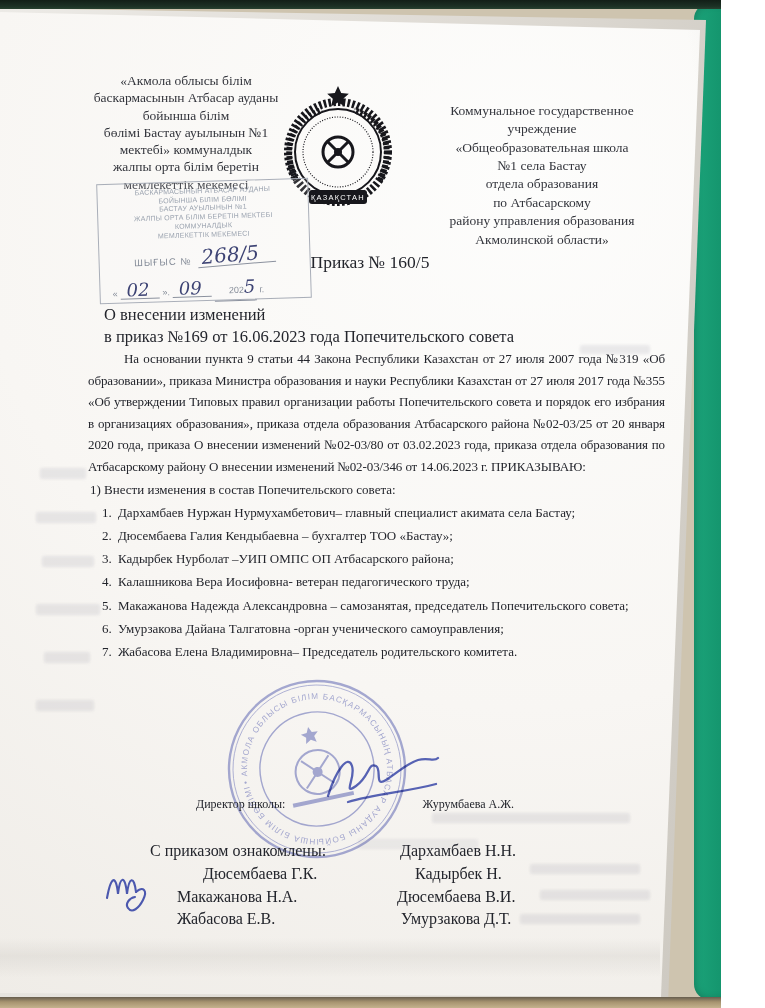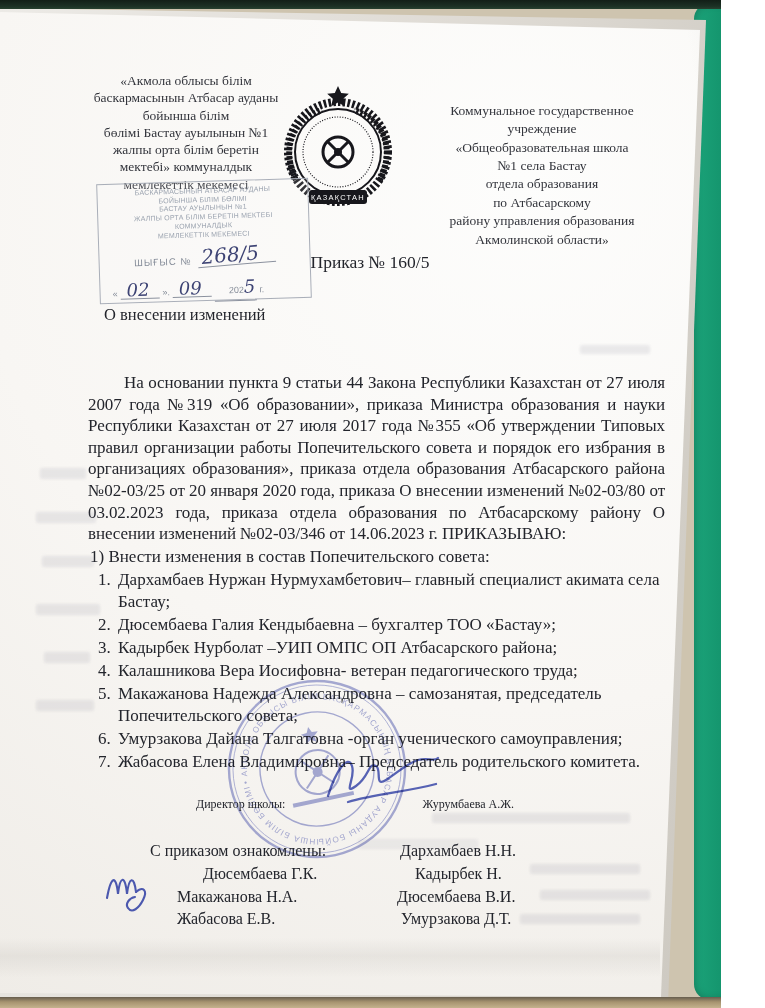--- a/index.html
+++ b/index.html
@@ -38,21 +38,21 @@
   .shygys .hand{font-size:20px;line-height:18px;border-bottom:1.3px solid #8b919e;
          padding:0 16px 1px 4px;transform:rotate(-3deg);}
   .sdate{margin-top:11px;display:flex;align-items:baseline;gap:3px;padding-left:6px;
          color:#858c99;font-size:9px;font-family:"Liberation Sans",sans-serif;}
   .sdate .hand{font-size:18px;line-height:14px;border-bottom:1.3px solid #8b919e;padding:0 10px 1px 6px;}
   .sdate .yr{border-bottom:1.3px solid #8b919e;font-size:9px;padding:0 1px 3px 14px;}
   .sdate .yd{font-size:18px;font-family:"DejaVu Serif",serif;font-style:italic;color:#3d4374;}
   .title{left:95px;top:252px;width:550px;text-align:center;font-size:17.5px;}
   .docdate{left:95px;top:284px;width:530px;text-align:right;font-size:16.5px;}
   .subject{left:104px;top:304px;font-size:16.5px;line-height:22px;}
-  .flow{left:88px;top:372px;width:577px;font-size:17px;line-height:21.6px;}
+  .flow{left:88px;top:348px;width:577px;font-size:13px;line-height:21.6px;}
   .flow p.body{margin:0;text-align:justify;text-indent:36px;letter-spacing:-.1px;}
   .flow p.intro{margin:1px 0 0 2px;}
   .flow ol{margin:2px 0 0 0;padding-left:27px;}
   .flow li{padding-left:3px;margin:1.5px 0;}
   .sigrow{left:196px;top:797px;width:318px;display:flex;justify-content:space-between;font-size:12px;}
   .name{font-size:16px;}
   .ghost{position:absolute;background:rgba(105,110,130,.12);border-radius:2px;filter:blur(1.6px);}
   .stampsvg{left:222px;top:674px;opacity:.55;mix-blend-mode:multiply;}
   .dirsig{left:318px;top:740px;mix-blend-mode:multiply;opacity:.85;}
   .acksig{left:102px;top:864px;mix-blend-mode:multiply;opacity:.9;}
@@ -69,22 +69,22 @@
   <div class="top-strip"></div>
   <div class="desk"></div>
 
   <div class="content">
 
     <div class="abs org" style="left:58px;top:72px;">
       <div>«Акмола облысы білім</div>
       <div>баскармасынын Атбасар ауданы</div>
       <div>бойынша білім</div>
       <div>бөлімі  Бастау ауылынын №1</div>
+      <div>мектебі» коммуналдык</div>
       <div>жалпы орта білім  беретін</div>
-      <div>мектебі» коммуналдык</div>
       <div>мемлекеттік   мекемесі</div>
     </div>
 
     <div class="abs" style="left:276px;top:82px;">
       <svg width="124" height="132" viewBox="0 0 124 132">
         <g fill="none" stroke="#17171c">
           <path d="M62,4 l3.2,7 7.6,.8 -5.6,5 1.6,7.4 -6.8,-3.8 -6.8,3.8 1.6,-7.4 -5.6,-5 7.6,-.8 z" fill="#17171c" stroke="none"></path>
           <circle cx="62" cy="70" r="50" stroke-width="8" stroke-dasharray="2.6 2.2"></circle>
           <circle cx="62" cy="70" r="43" stroke-width="2"></circle>
           <circle cx="62" cy="70" r="35" stroke-width="1.2" stroke-dasharray="1 1.6"></circle>
@@ -127,20 +127,21 @@
         <span>».</span>
         <span class="hand">09</span>
         <span class="yr"><span>202</span><span class="yd">5</span></span>
         <span>г.</span>
       </div>
     </div>
 
     <div class="abs title">Приказ № 160/5</div>
     <div class="abs subject">
       <div>О внесении изменений</div>
+      <div>в приказ №169 от 16.06.2023 года Попечительского совета</div>
     </div>
 
     <div class="abs flow">
       <p class="body">На основании пункта 9 статьи 44 Закона Республики Казахстан от 27 июля 2007 года №319 «Об образовании», приказа Министра образования и науки Республики Казахстан от 27 июля 2017 года №355 «Об утверждении Типовых правил организации работы Попечительского совета и порядок его избрания в организациях образования», приказа отдела образования Атбасарского района №02-03/25 от 20 января 2020 года, приказа О внесении изменений №02-03/80 от 03.02.2023 года, приказа отдела образования по Атбасарскому району О внесении изменений №02-03/346  от 14.06.2023 г. ПРИКАЗЫВАЮ:</p>
       <p class="intro">1) Внести изменения в состав Попечительского совета:</p>
       <ol>
         <li>Дархамбаев Нуржан Нурмухамбетович– главный специалист акимата села Бастау;</li>
         <li>Дюсембаева Галия Кендыбаевна –  бухгалтер ТОО «Бастау»;</li>
         <li>Кадырбек Нурболат –УИП ОМПС ОП Атбасарского района;</li>
         <li>Калашникова Вера Иосифовна- ветеран  педагогического труда;</li>

